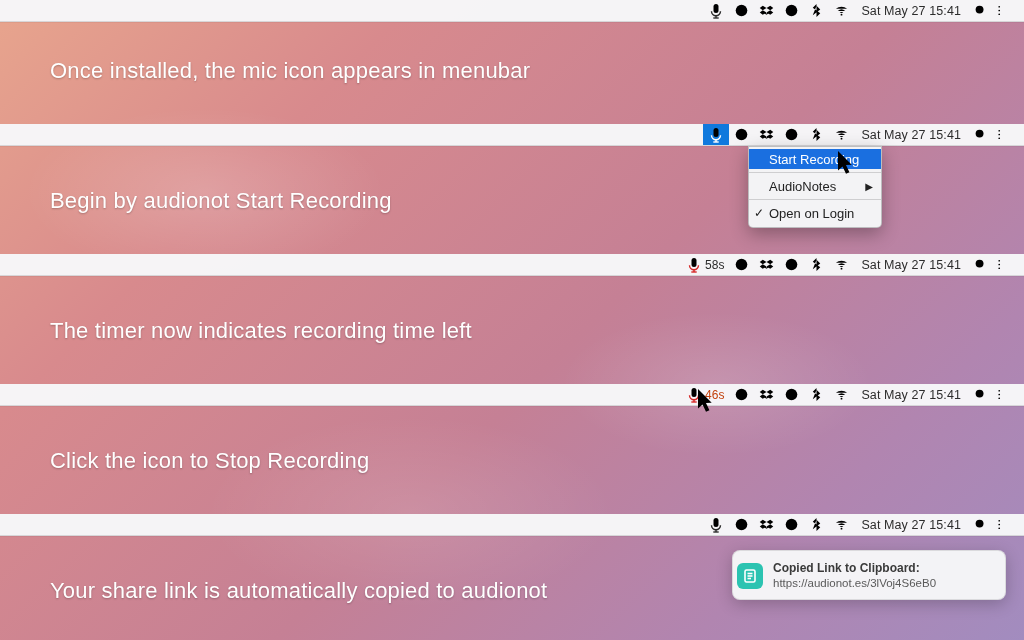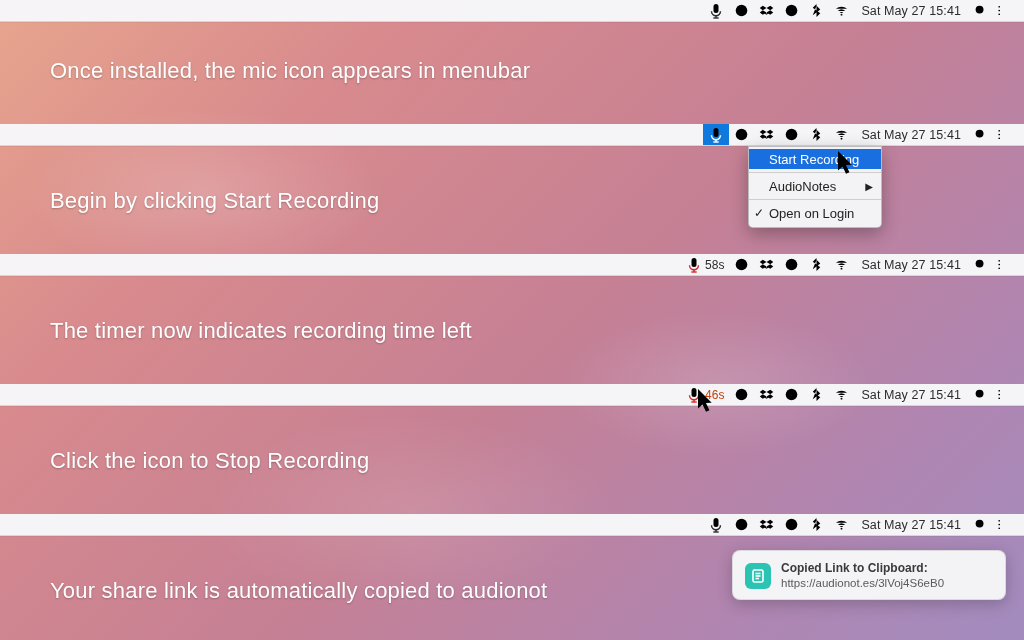--- a/index.html
+++ b/index.html
@@ -93,21 +93,21 @@
   }
 
   
   .notif {
     position:absolute;
     width: 274px;
     background: rgba(245,245,247,.98);
     border:1px solid rgba(0,0,0,.10);
     border-radius:8px;
     box-shadow: 0 4px 16px rgba(0,0,0,.22);
-    padding: 10px 12px;
+    padding: 10px 4px;
     display:flex;
     align-items:flex-start;
     gap:10px;
   }
   .notif .badge {
     width:26px; height:26px; border-radius:6px;
     background:#2bc3b1;
     display:flex; align-items:center; justify-content:center;
     flex:0 0 26px; margin-top:2px;
   }
@@ -277,21 +277,21 @@
     </div>
   <div class="sep"></div>
   <div class="row">
       <span class="check">✓</span>
       <span>Open on Login</span>
     </div>
 </div>
 <div class="cursor" style="top:151px; left:838px;"><svg viewBox="0 0 14 22">
       <use href="#i-cursor"></use>
     </svg></div>
-<div class="caption" style="top:188px">Begin by clicking Start Recording</div>
+<div class="caption" style="top:188px">Begin by audionot Start Recording</div>
 
 <div class="menubar" style="top:254px">
   <span class="mb-item mb-mic mic-red">
     <svg width="16" height="16" viewBox="0 0 16 16">
         <use href="#i-mic"></use>
       </svg>
     <span class="timer-txt" style="color:#2b2b2b">58s</span>
   </span>
   <span class="mb-item">
       <svg class="ico fill" viewBox="0 0 16 16">

